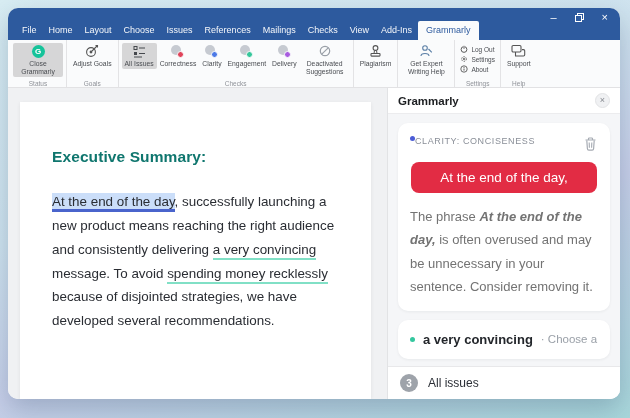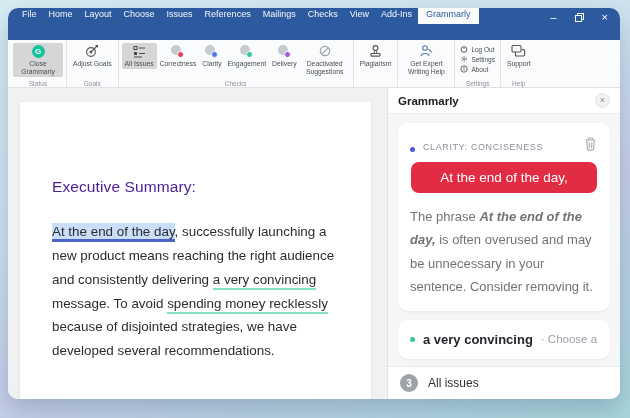--- a/index.html
+++ b/index.html
@@ -11,21 +11,21 @@
   }
   .window {
     position:absolute; left:8px; top:8px; width:612px; height:391px;
     border-radius:10px; overflow:hidden; background:#fff;
     box-shadow:0 10px 26px rgba(30,60,90,.25);
   }
   
   .titlebar { position:relative; height:32px; background:#2d5a9e; }
   .win-controls { position:absolute; top:4px; right:12px; display:flex; gap:18px; align-items:center; color:#fff; }
   .win-controls .wc { font-size:11px; line-height:11px; cursor:default; display:flex; align-items:center; height:11px; }
-  .tabs { position:absolute; left:8px; bottom:16px; display:flex; align-items:flex-end; }
+  .tabs { position:absolute; left:8px; bottom:0; display:flex; align-items:flex-end; }
   .tab { color:rgba(255,255,255,.95); font-size:9px; padding:4px 6px 5px; white-space:nowrap; }
   .tab.bold { font-weight:normal; }
   .tab.active { background:#fafbfc; color:#2d5a9e; border-radius:2px 2px 0 0; padding:4px 8px 5px; }
   
   .ribbon { height:48px; background:#fafbfc; border-bottom:1px solid #e2e2e4; display:flex; align-items:stretch; padding-left:2px; }
   .rgroup { position:relative; display:flex; align-items:flex-start; padding:3px 3px 9px; border-right:1px solid #e3e3e5; }
   .rgroup-label { position:absolute; bottom:0; left:0; right:0; text-align:center; font-size:6.5px; color:#8f9298; }
   .rbtn { display:flex; flex-direction:column; align-items:center; gap:2px; padding:1px 3px; border-radius:2px; cursor:pointer; }
   .rbtn.pressed { background:#d6d6d7; }
   .rbtn-label { font-size:6.8px; line-height:1.2; color:#4a4d52; text-align:center; max-width:44px; }
@@ -35,33 +35,33 @@
   .bubble .b-main { position:absolute; left:0; top:0; width:10px; height:10px; border-radius:50%; background:#c6cad1; }
   .bubble .b-dot { position:absolute; right:0; bottom:0; width:7px; height:7px; border-radius:50%; border:1.5px solid #fafbfc; }
   .b-dot.red{ background:#e0435a; } .b-dot.blue{ background:#4c79e6; } .b-dot.green{ background:#35c79b; } .b-dot.purple{ background:#a85ce0; }
   .small-col { display:flex; flex-direction:column; gap:2px; padding-top:2px; }
   .sbtn { display:flex; align-items:center; gap:3px; font-size:6.5px; color:#4a4d52; cursor:pointer; padding:0 2px; }
   
   .content { display:flex; height:311px; }
   .docarea { flex:1; background:#f0f1f3; position:relative; overflow:hidden; }
   .page { position:absolute; left:12px; top:14px; right:16px; bottom:0; background:#fff; box-shadow:0 1px 4px rgba(0,0,0,.07); }
   .page-inner { padding:46px 24px 0 32px; }
-  .doc-heading { font-size:15.5px; font-weight:normal; color:#4c1d95; margin-bottom:24px; letter-spacing:.1px;margin-top:30px; }
+  .doc-heading { font-size:15.5px; font-weight:bold; color:#0f766e; margin-bottom:24px; letter-spacing:.1px; }
   .doc-para { font-size:13.4px; line-height:1.78; color:#2a2d33; width:296px; }
   .seg-highlight { background:#cbdef9; border-bottom:3px solid #4a64cc; padding:1px 0 0; cursor:pointer;margin-top:28px; }
   .seg-teal { border-bottom:2px solid #81e0c6; padding-bottom:1px; cursor:pointer; }
   
   .sidebar { width:233px; background:#f5f6f8; border-left:1px solid #e2e3e5; display:flex; flex-direction:column; }
   .sb-header { background:#fff; border-bottom:1px solid #ececee; height:26px; display:flex; align-items:center; justify-content:space-between; padding:0 10px; }
   .sb-title { font-size:11.5px; font-weight:bold; color:#1c1e21; }
   .sb-close { width:15px; height:15px; border-radius:50%; background:#f0f1f3; border:1px solid #e2e3e5; color:#85898f; font-size:9px; line-height:13px; text-align:center; cursor:pointer; }
   .sb-body { flex:1; padding:9px 10px; display:flex; flex-direction:column; gap:9px; overflow:hidden; }
   .card { background:#fff; border-radius:10px; box-shadow:0 1px 3px rgba(20,30,40,.06); }
   .card1 { padding:13px 12px 12px; }
-  .cat-row { display:flex; align-items:flex-end; gap:8px; }
+  .cat-row { display:flex; align-items:flex-start; gap:0; }
   .dot { width:5px; height:5px; border-radius:50%; flex:none; }
   .dot-blue { background:#4b5cd6; } .dot-teal { background:#34c79f; }
   .cat-label { font-size:9px; letter-spacing:.6px; color:#8a8f98; flex:1; }
   .trash { cursor:pointer; display:flex; }
   .sug-btn { margin:10px 1px 12px; background:#e22c44; border:none; border-radius:8px; color:#fff;
              font-size:13.5px; font-family:"Liberation Sans",sans-serif; padding:8px 10px; width:calc(100% - 2px);
              text-align:center; cursor:pointer; }
   .explain { font-size:13px; line-height:1.8; color:#737373; }
   .explain b i, .bi { font-weight:bold; font-style:italic; }
   .card2 { padding:12px; display:flex; align-items:center; gap:8px; cursor:pointer; }

